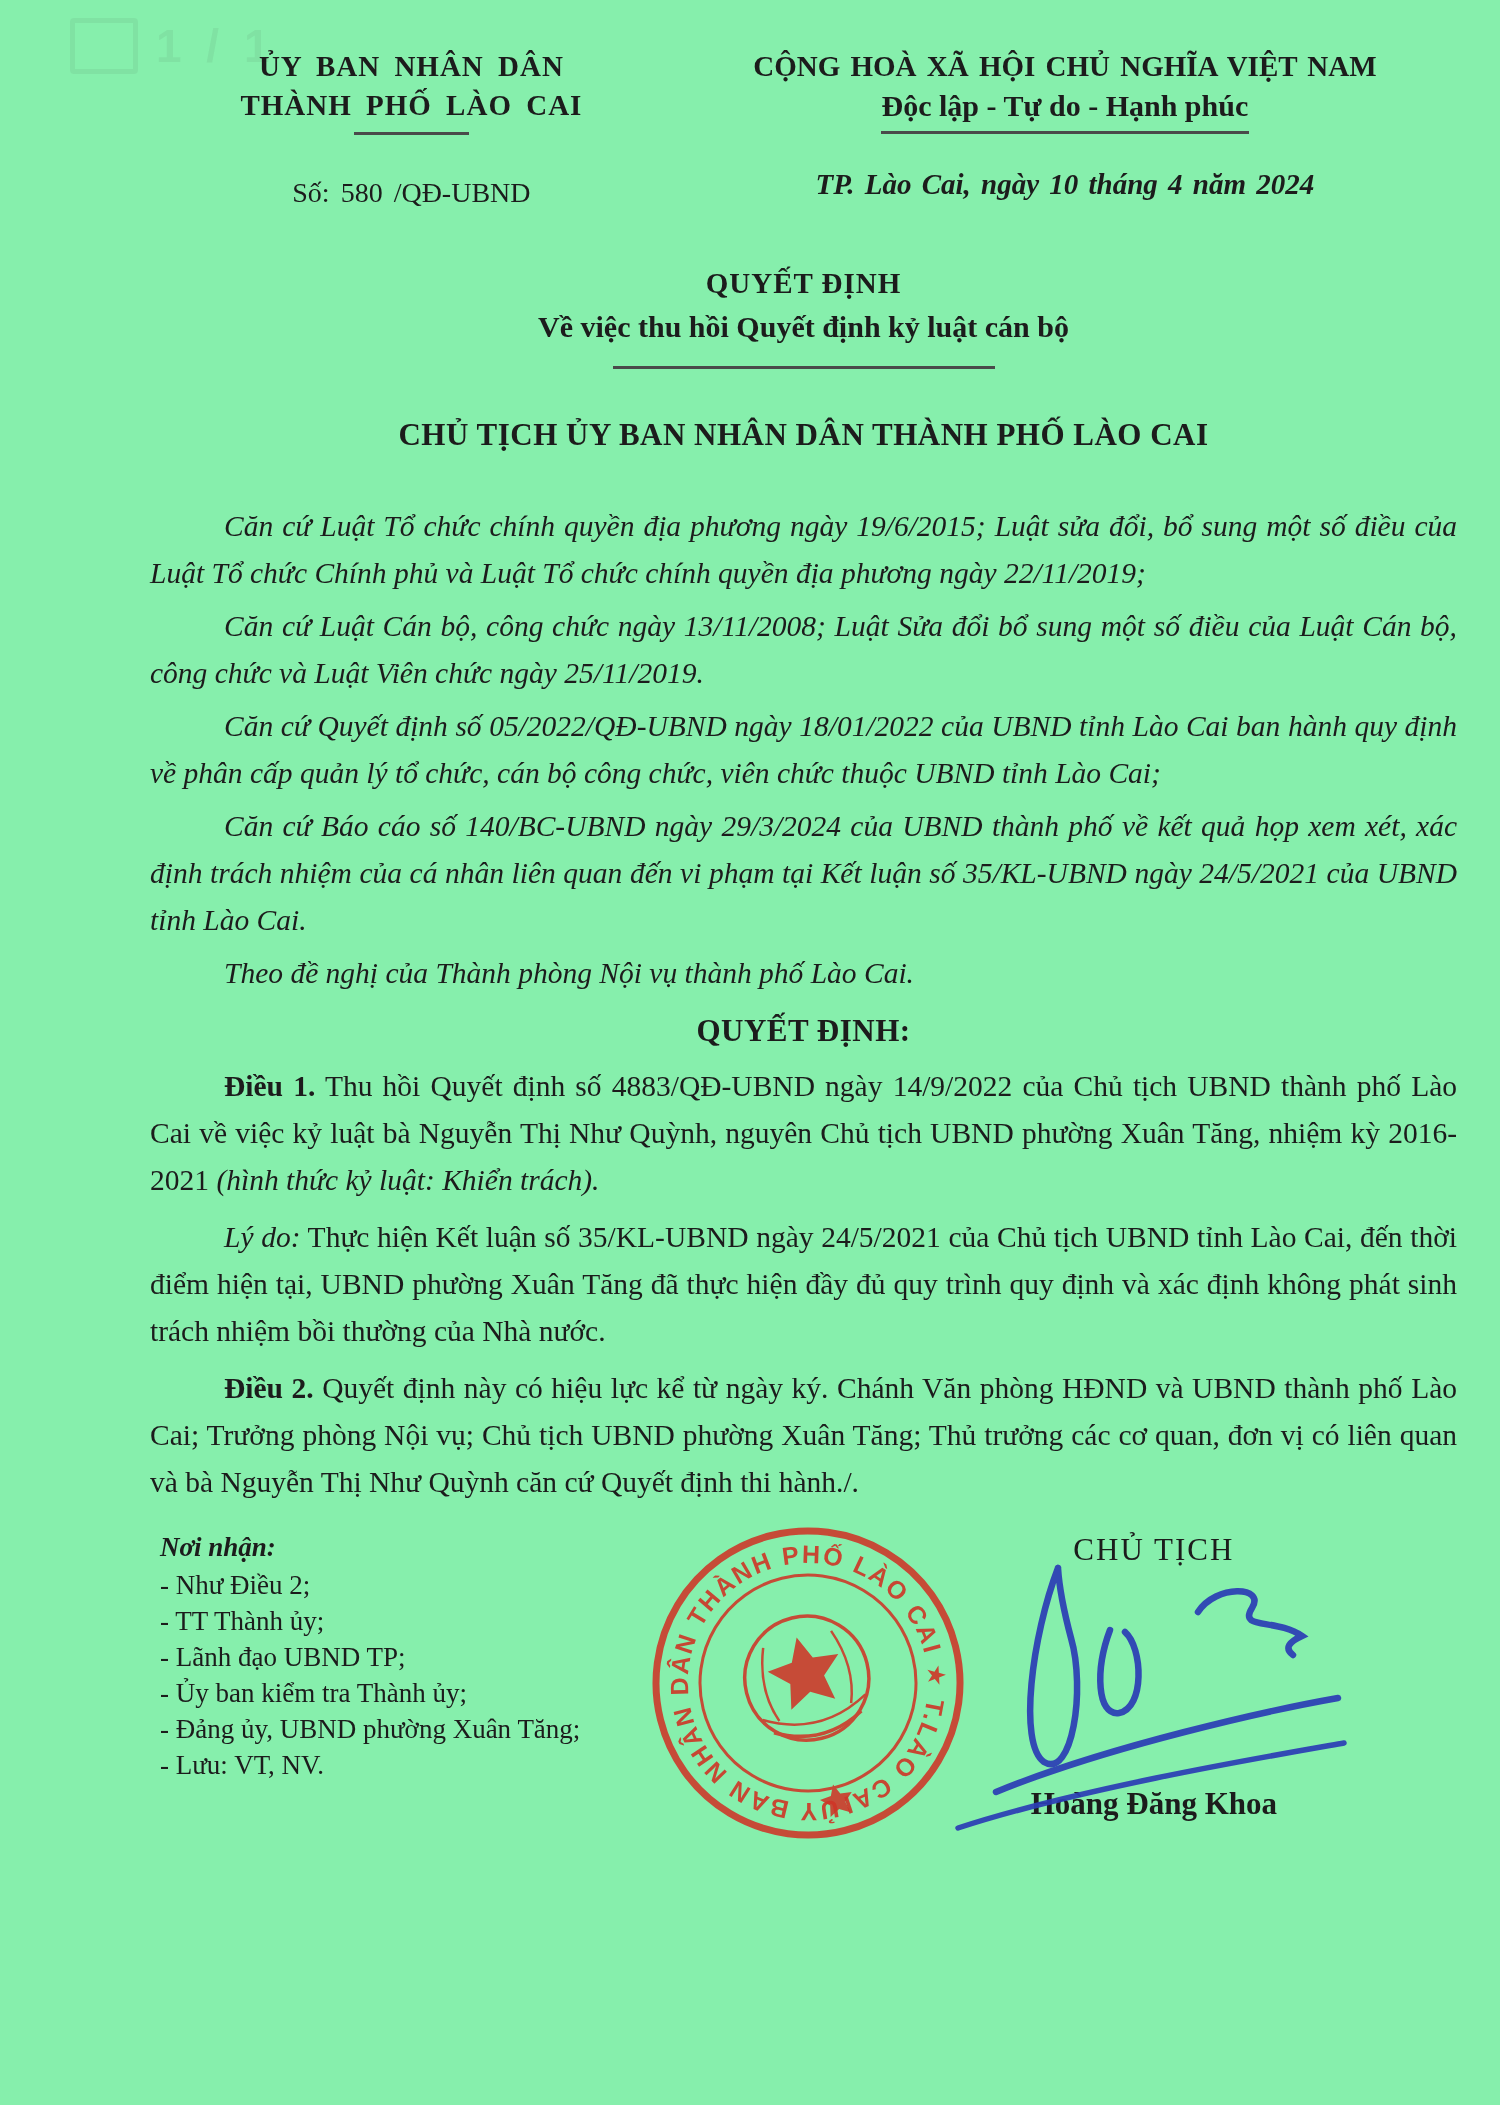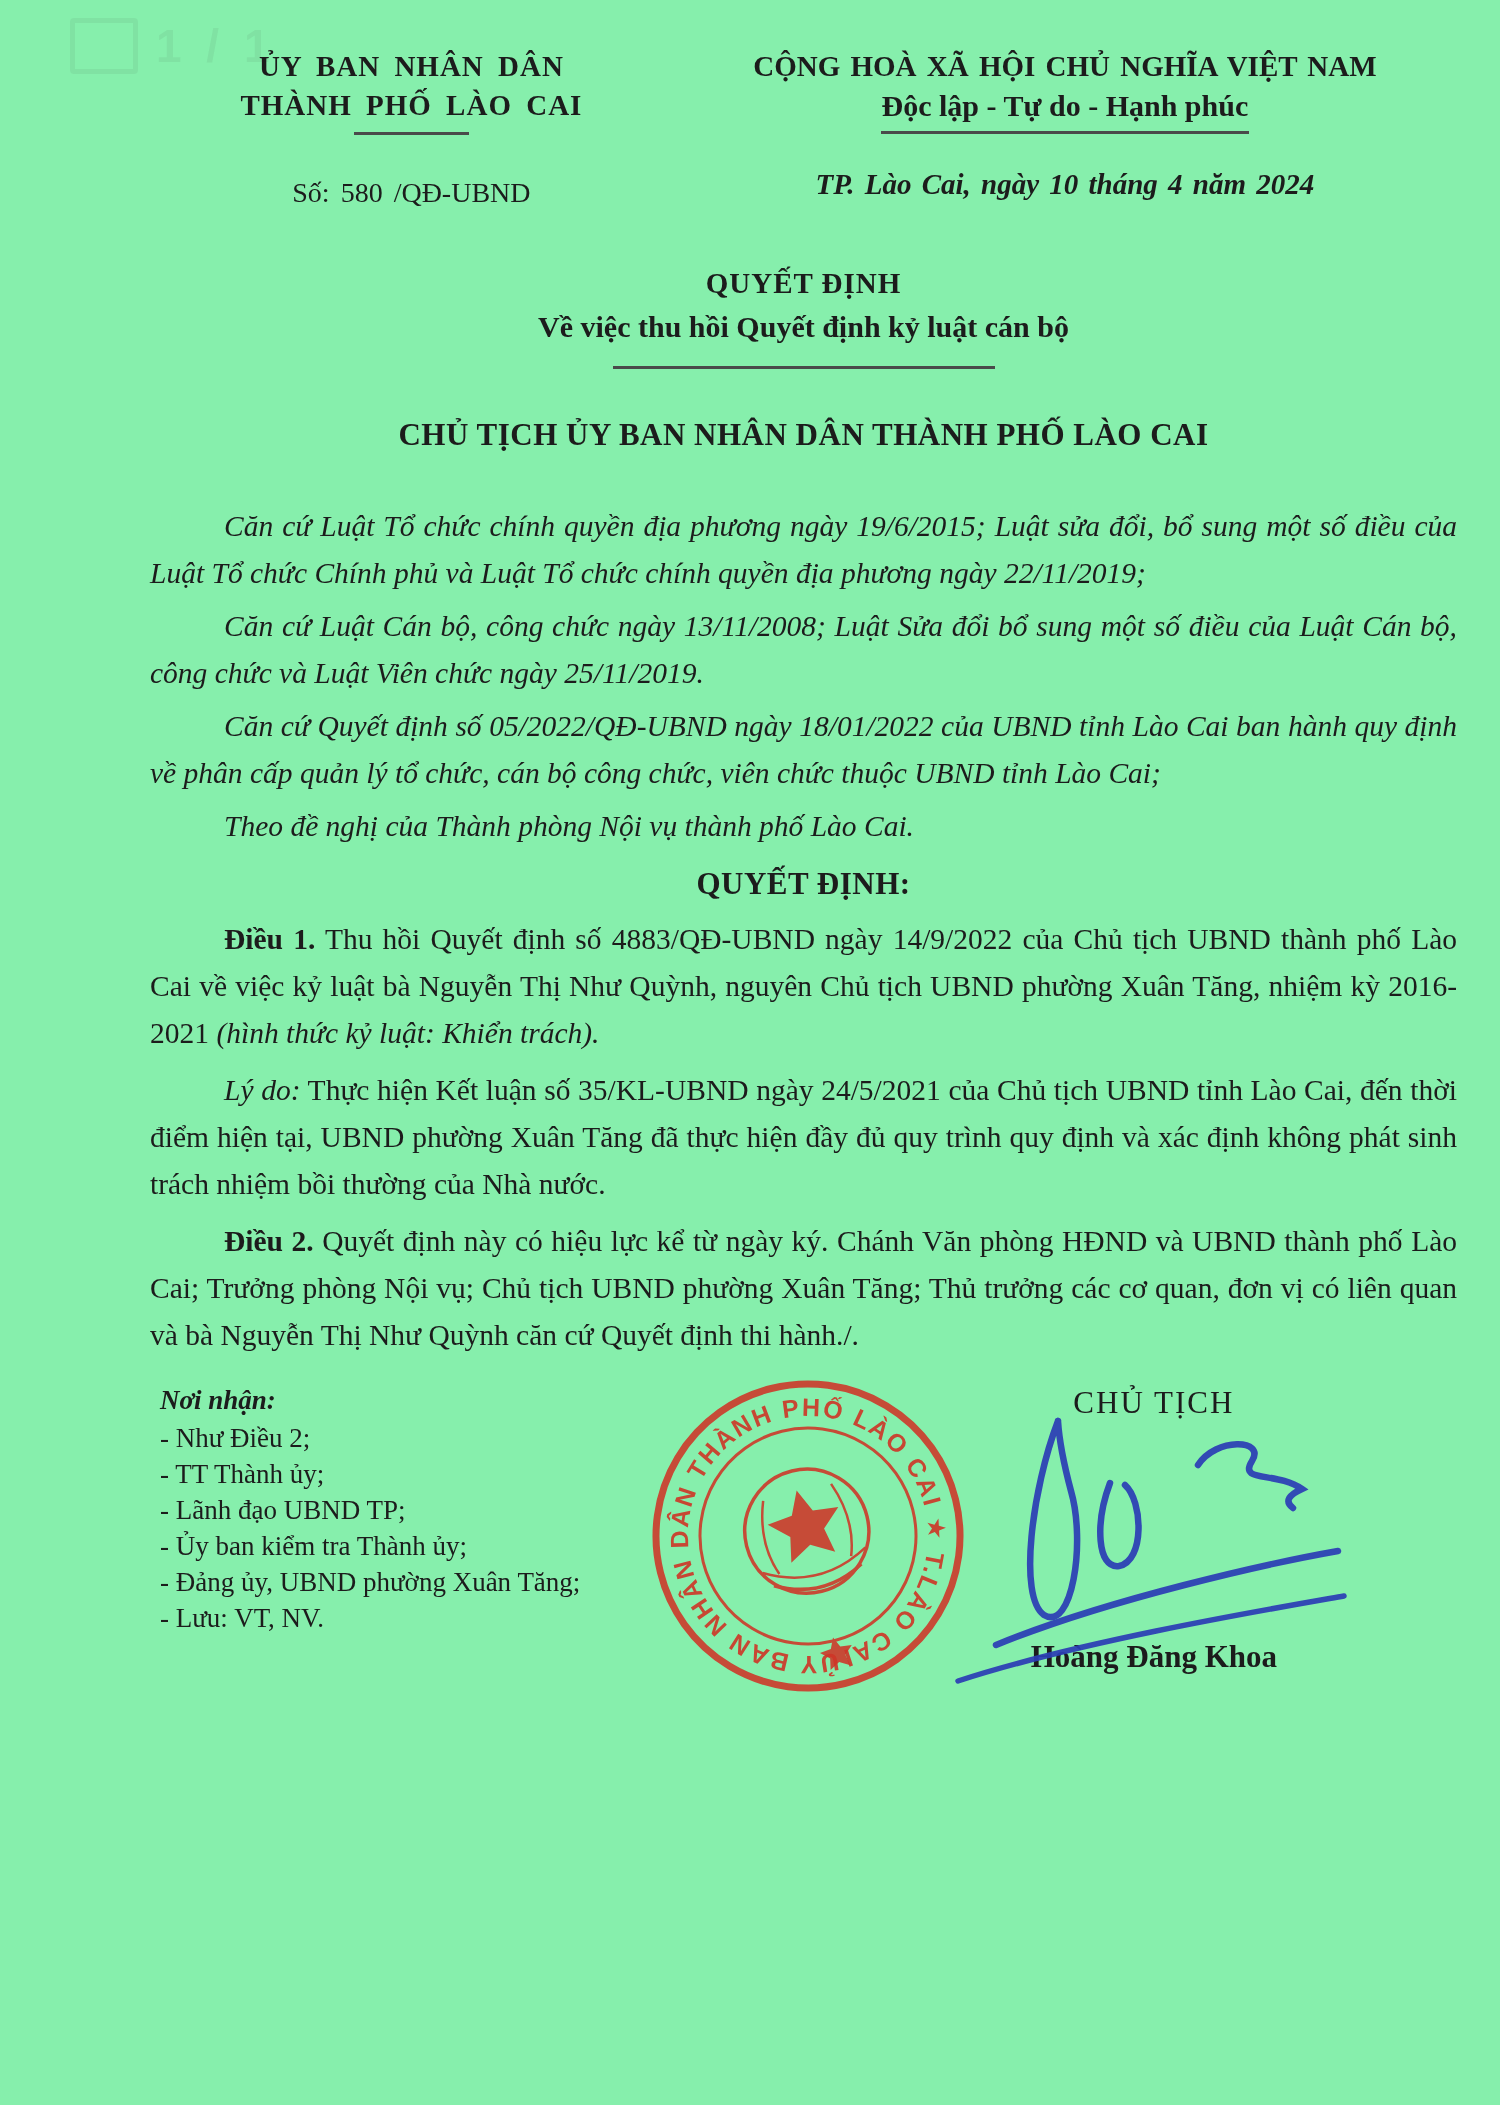--- a/index.html
+++ b/index.html
@@ -98,20 +98,21 @@
 
     <div class="title-main">QUYẾT ĐỊNH</div>
     <div class="title-sub">Về việc thu hồi Quyết định kỷ luật cán bộ</div>
     <div class="rule-title"></div>
     <div class="authority">CHỦ TỊCH ỦY BAN NHÂN DÂN THÀNH PHỐ LÀO CAI</div>
 
     <div class="body-block preamble">
       <p class="para">Căn cứ Luật Tổ chức chính quyền địa phương ngày 19/6/2015; Luật sửa đổi, bổ sung một số điều của Luật Tổ chức Chính phủ và Luật Tổ chức chính quyền địa phương ngày 22/11/2019;</p>
       <p class="para">Căn cứ Luật Cán bộ, công chức ngày 13/11/2008; Luật Sửa đổi bổ sung một số điều của Luật Cán bộ, công chức và Luật Viên chức ngày 25/11/2019.</p>
       <p class="para">Căn cứ Quyết định số 05/2022/QĐ-UBND ngày 18/01/2022 của UBND tỉnh Lào Cai ban hành quy định về phân cấp quản lý tổ chức, cán bộ công chức, viên chức thuộc UBND tỉnh Lào Cai;</p>
+      <p class="para">Căn cứ Báo cáo số 140/BC-UBND ngày 29/3/2024 của UBND thành phố về kết quả họp xem xét, xác định trách nhiệm của cá nhân liên quan đến vi phạm tại Kết luận số 35/KL-UBND ngày 24/5/2021 của UBND tỉnh Lào Cai.</p>
       <p class="para">Theo đề nghị của Thành phòng Nội vụ thành phố Lào Cai.</p>
     </div>
 
     <div class="decision-heading">QUYẾT ĐỊNH:</div>
 
     <div>
       <p class="para article"><span class="lead-bold">Điều 1.</span> <span>Thu hồi Quyết định số 4883/QĐ-UBND ngày 14/9/2022 của Chủ tịch UBND thành phố Lào Cai về việc kỷ luật bà Nguyễn Thị Như Quỳnh, nguyên Chủ tịch UBND phường Xuân Tăng, nhiệm kỳ 2016-2021</span> <span class="tail-italic">(hình thức kỷ luật: Khiển trách).</span></p>
       <p class="para article"><span class="lead-italic">Lý do:</span> <span>Thực hiện Kết luận số 35/KL-UBND ngày 24/5/2021 của Chủ tịch UBND tỉnh Lào Cai, đến thời điểm hiện tại, UBND phường Xuân Tăng đã thực hiện đầy đủ quy trình quy định và xác định không phát sinh trách nhiệm bồi thường của Nhà nước.</span></p>
       <p class="para article"><span class="lead-bold">Điều 2.</span> <span>Quyết định này có hiệu lực kể từ ngày ký. Chánh Văn phòng HĐND và UBND thành phố Lào Cai; Trưởng phòng Nội vụ; Chủ tịch UBND phường Xuân Tăng; Thủ trưởng các cơ quan, đơn vị có liên quan và bà Nguyễn Thị Như Quỳnh căn cứ Quyết định thi hành./.</span></p>
     </div>

